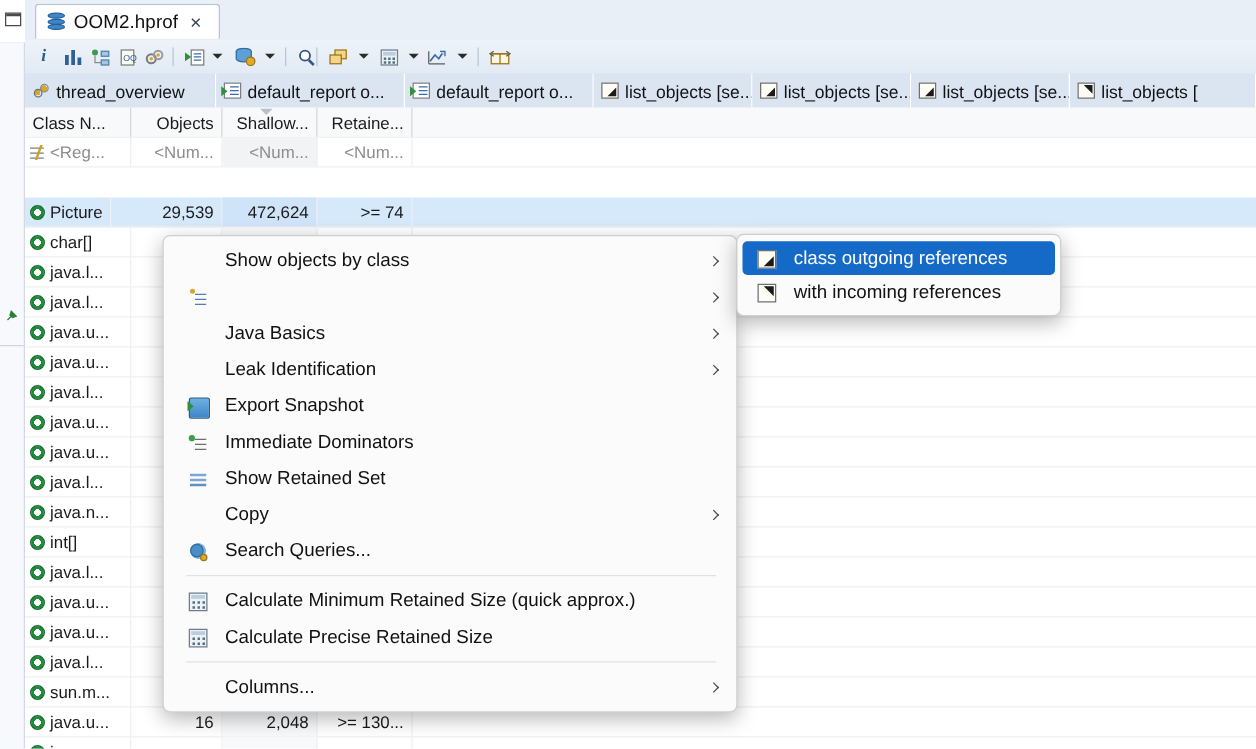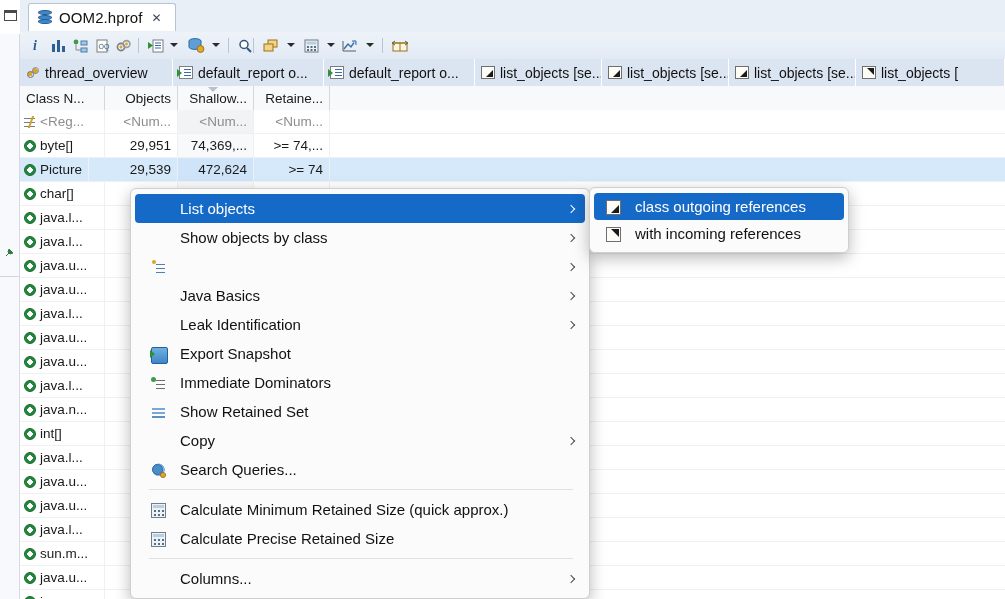--- a/index.html
+++ b/index.html
@@ -344,29 +344,20 @@
               <span>&lt;Num...</span>
             </div>
           <div class="cell num shcol" style="left:158px;width:76px">
               <span>&lt;Num...</span>
             </div>
           <div class="cell num" style="left:234px;width:76px">
               <span>&lt;Num...</span>
             </div>
         </div>
 
-        <div class="row" style="top:24px">
-          <div class="cell txt" style="left:0;width:85px">
-              <span class="clsico"></span>
-              <span>byte[]</span>
-            </div>
-          <div class="cell num" style="left:85px;width:73px">29,951</div>
-          <div class="cell num shcol" style="left:158px;width:76px">74,369,...</div>
-          <div class="cell num" style="left:234px;width:76px">&gt;= 74,...</div>
-        </div>
 
         <div class="row sel" style="top:48px">
           <div class="cell txt" style="left:0;width:69px">
               <span class="clsico"></span>
               <span>Picture</span>
             </div>
           <div class="cell num" style="left:85px;width:73px">29,539</div>
           <div class="cell num shcol" style="left:158px;width:76px">472,624</div>
           <div class="cell num" style="left:234px;width:76px">&gt;= 74</div>
         </div>
@@ -549,24 +540,20 @@
           <div class="cell num" style="left:85px;width:73px"></div>
           <div class="cell num shcol" style="left:158px;width:76px"></div>
           <div class="cell num" style="left:234px;width:76px"></div>
         </div>
 
       </div>
     </div>
   </div>
 
   <div class="menu" style="left:130px;top:188px;width:460px;">
-    <div class="mi hl">
-      <span>List objects</span>
-      <span class="arrow"></span>
-    </div>
     <div class="mi">
       <span>Show objects by class</span>
       <span class="arrow"></span>
     </div>
     <div class="mi">
       <span class="mico ico-merge"></span>
       <span class="arrow"></span>
     </div>
     <div class="mi">
       <span>Java Basics</span>

